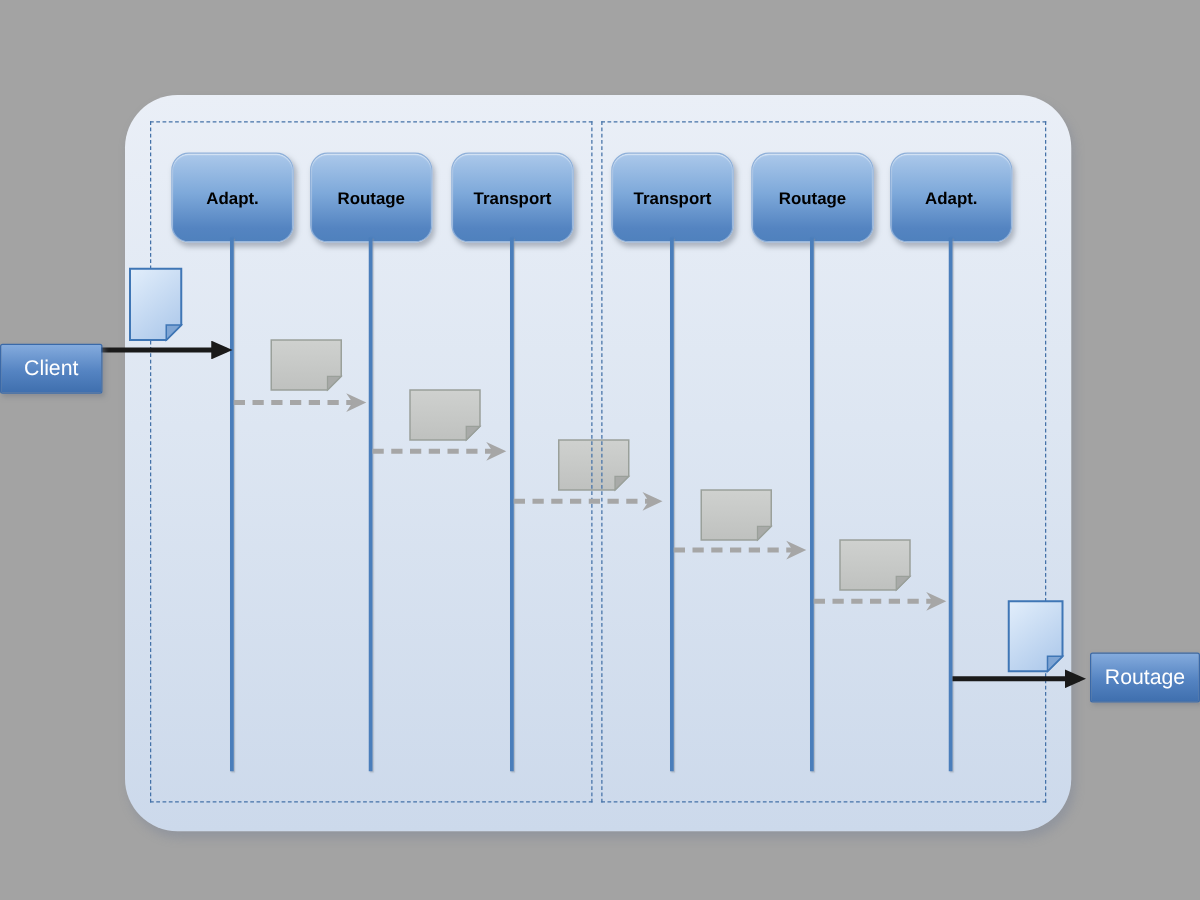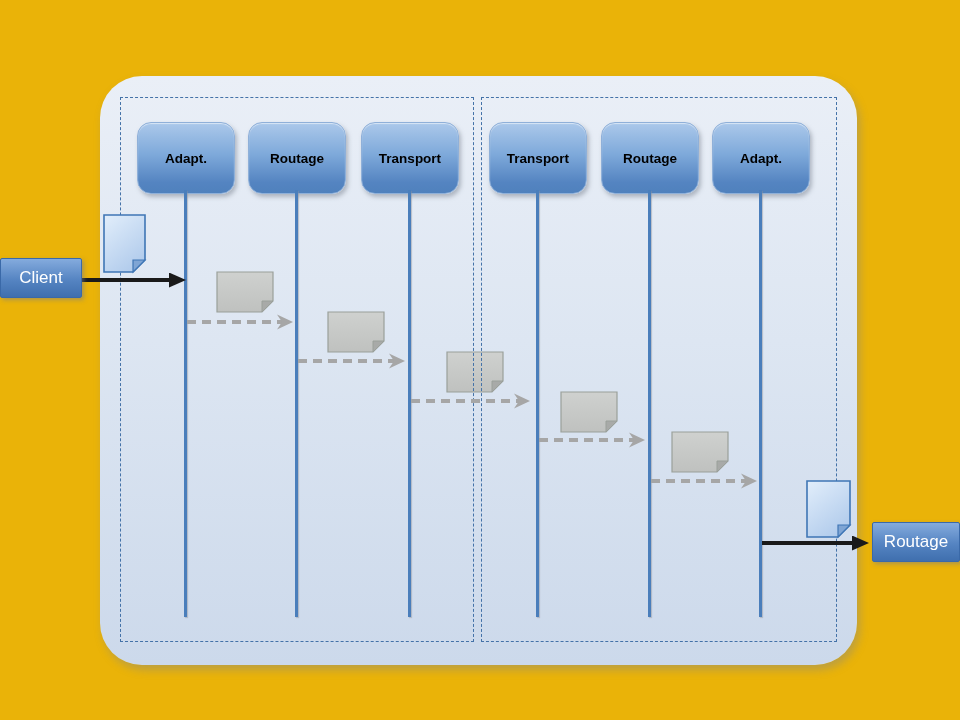--- a/index.html
+++ b/index.html
@@ -1,18 +1,18 @@
 <!DOCTYPE html>
 <html><head>
 <meta charset="utf-8">
 <style>
   html,body{margin:0;padding:0;background:#ffffff;}
   body{width:960px;height:720px;position:relative;overflow:hidden;
        font-family:"Liberation Sans",sans-serif;}
-  .slide{position:absolute;left:0;top:0;width:960px;height:720px;background:#eab308;}
+  .slide{position:absolute;left:0;top:0;width:960px;height:720px;background:#a3a3a3;}
 
   .panel{position:absolute;left:100px;top:76px;width:757px;height:589px;
          border-radius:42px;
          background:linear-gradient(180deg,#eaeff7 0%,#dde6f2 45%,#ccd9eb 100%);
          box-shadow:3px 5px 8px rgba(120,130,150,0.40);z-index:0;}
 
   .lane{position:absolute;top:97px;height:543px;border:1px dashed #4472a8;
         z-index:2;pointer-events:none;}
   .lane-left{left:120px;width:352px;}
   .lane-right{left:481px;width:354px;}
@@ -31,21 +31,21 @@
   .ll0{left:183.5px;} .ll1{left:294.5px;} .ll2{left:407.5px;}
   .ll3{left:535.5px;} .ll4{left:647.5px;} .ll5{left:759px;}
 
   .svg-layer{position:absolute;left:0;top:0;width:960px;height:720px;pointer-events:none;}
   .z1{z-index:1;} .z4{z-index:4;}
 
   .endpoint{position:absolute;height:38px;border:1px solid #3a69a8;border-radius:2px;
         background:linear-gradient(180deg,#84abdd 0%,#5584c2 55%,#3f6fae 100%);
         color:#fff;font-size:17px;display:flex;align-items:center;justify-content:center;
         box-shadow:2px 2px 4px rgba(120,125,135,0.55);z-index:5;}
-  .endpoint-client{left:0;top:258px;width:80px;}
+  .endpoint-client{left:0;top:275px;width:80px;}
   .endpoint-service{left:872px;top:522px;width:86px;}
 </style>
 </head>
 <body>
 
 <div class="slide">
 
   <div class="panel"></div>
 
   <svg class="svg-layer z1" width="960" height="720" viewBox="0 0 960 720">

